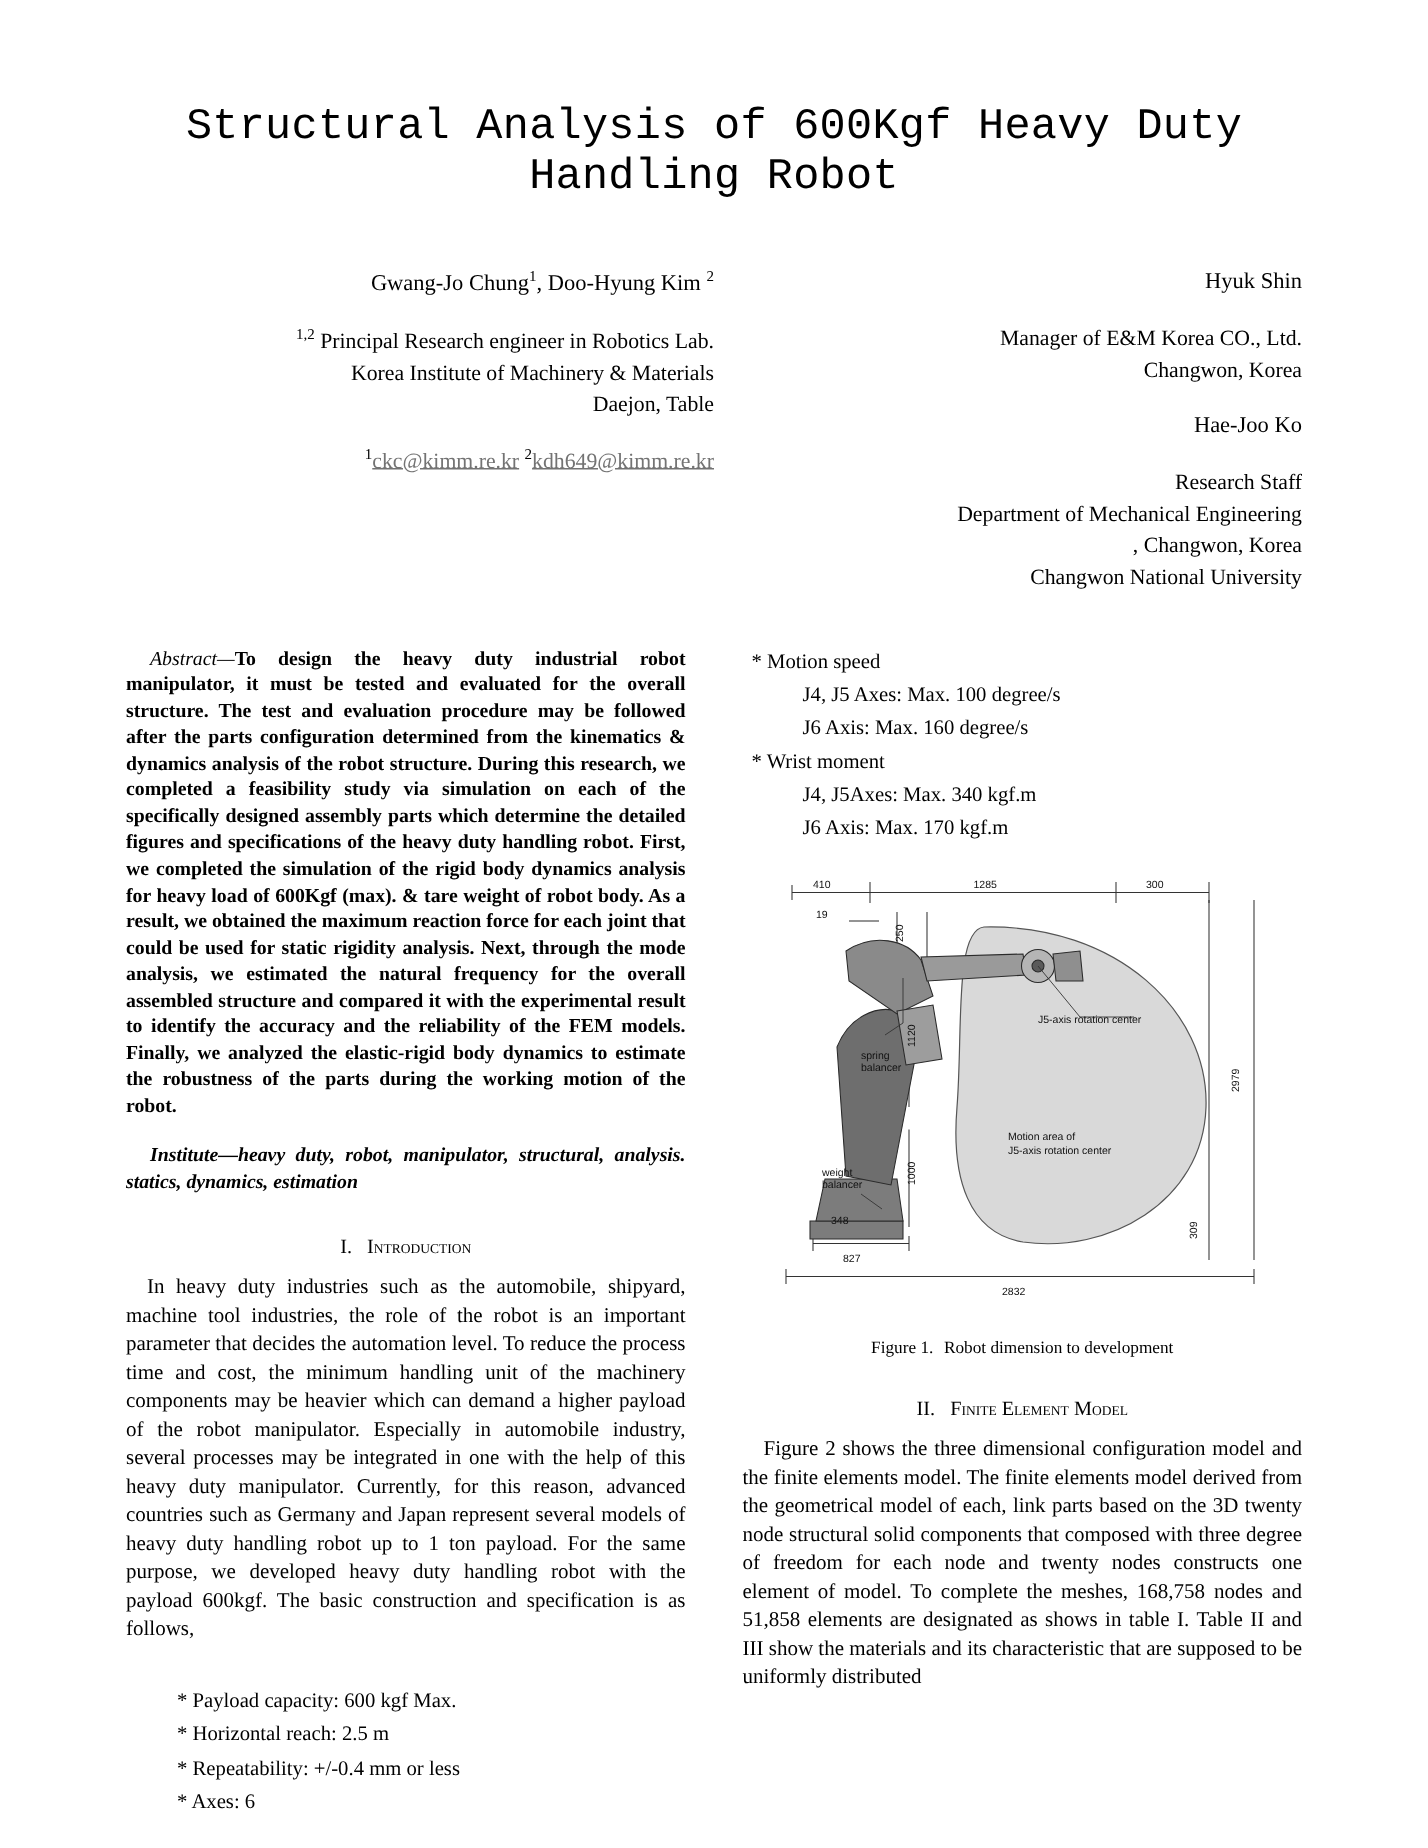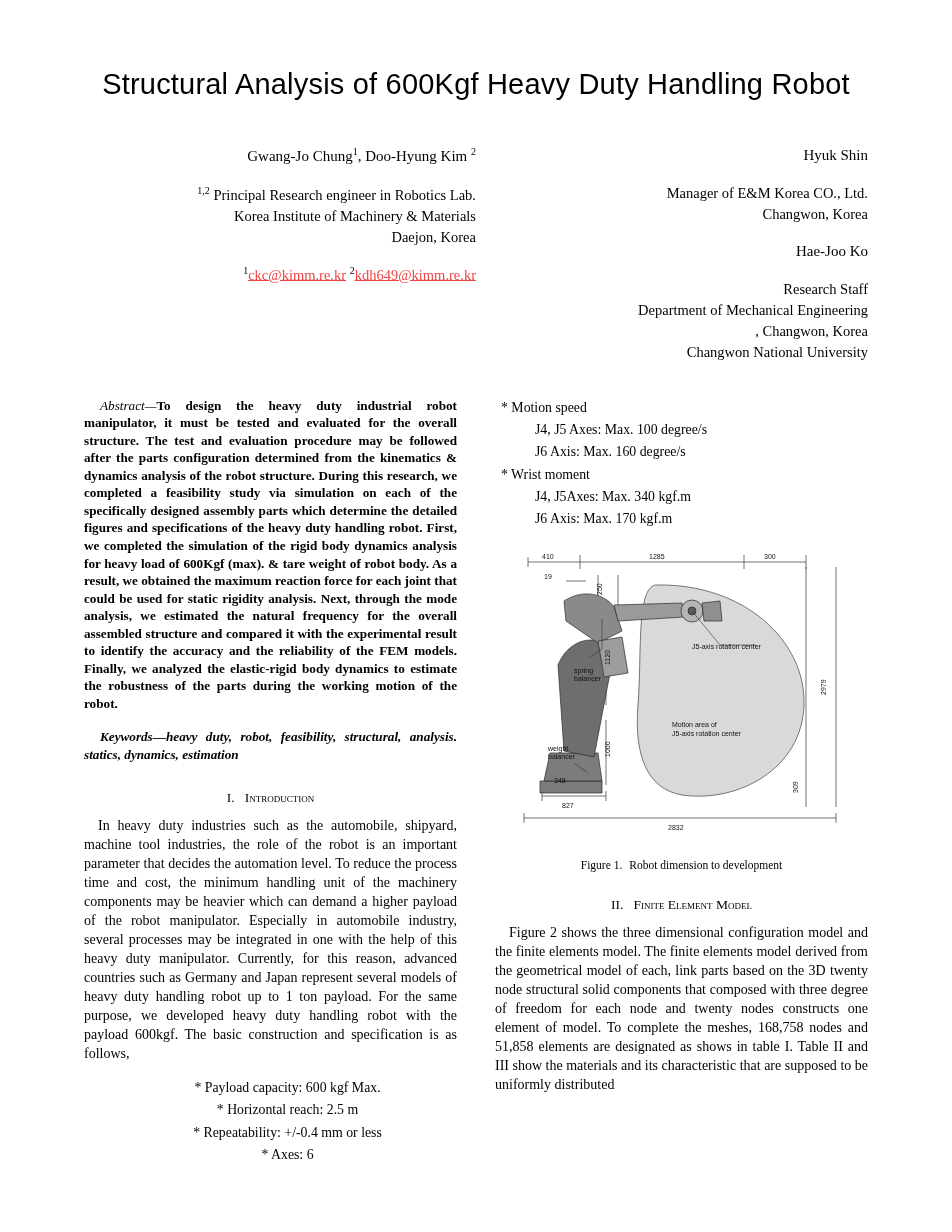--- a/index.html
+++ b/index.html
@@ -21,21 +21,21 @@
     height: 1232px;
     box-sizing: border-box;
     padding: 0 84px;
   }
   .title {
     text-align: center;
     font-size: 29px;
     font-weight: normal;
     margin-top: 68px;
     letter-spacing: 0.2px;
-    font-family: Liberation Sans, sans-serif;
+    font-family: Liberation Mono, monospace;
   }
   .authors {
     display: flex;
     margin-top: 44px;
   }
   .auth-col {
     width: 50%;
     text-align: right;
     font-size: 14.5px;
     line-height: 1.45;
@@ -45,21 +45,21 @@
   }
   .auth-col .sup {
     font-size: 10px;
     vertical-align: super;
   }
   .auth-block {
     margin-top: 16px;
   }
   .auth-block.tight { }
   .email a {
-    color: #ef4444;
+    color: #737373;
     text-decoration: underline;
   }
   .columns {
     display: flex;
     margin-top: 34px;
   }
   .col {
     width: 50%;
     box-sizing: border-box;
   }
@@ -97,25 +97,24 @@
   }
   p.body {
     font-size: 14px;
     line-height: 1.36;
     text-align: justify;
     margin: 0 0 2px 0;
     text-indent: 14px;
   }
   ul.spec {
     list-style: none;
-    margin: 14px 0 0 0;
+    margin: 27px 0 0 0;
     padding: 0 0 0 34px;
     font-size: 13.8px;
     line-height: 1.62;
-    text-align: center;
   }
   ul.spec li::before {
     content: "* ";
   }
   .rightlist {
     font-size: 13.8px;
     line-height: 1.62;
     padding-left: 6px;
   }
   .rightlist .star::before { content: "* "; }
@@ -155,21 +154,21 @@
   <h1 class="title">Structural Analysis of 600Kgf Heavy Duty Handling Robot</h1>
 
   <div class="authors">
     <div class="auth-col">
       <div class="name">
         <span>Gwang-Jo Chung</span><span class="sup">1</span><span>, Doo-Hyung Kim </span><span class="sup">2</span>
       </div>
       <div class="auth-block">
         <div><span class="sup">1,2</span><span> Principal Research engineer in Robotics  Lab.</span></div>
         <div>Korea Institute of Machinery &amp; Materials</div>
-        <div>Daejon, Korea</div>
+        <div>Daejon, Table</div>
       </div>
       <div class="auth-block email">
         <span class="sup">1</span><a href="#">ckc@kimm.re.kr</a>
         <span class="sup">2</span><a href="#">kdh649@kimm.re.kr</a>
       </div>
     </div>
 
     <div class="auth-col">
       <div class="name">Hyuk Shin</div>
       <div class="auth-block">
@@ -185,21 +184,21 @@
       </div>
     </div>
   </div>
 
   <div class="columns">
 
     <div class="col left">
       <div class="abstract abstract-indent">
         <span class="lead">Abstract—</span><span>To design the heavy duty industrial robot manipulator, it must be tested and evaluated for the overall structure. The test and evaluation procedure may be followed after the parts configuration determined from the kinematics &amp; dynamics analysis of the robot structure.  During this research, we completed a feasibility study via simulation on each of the specifically designed assembly parts which determine the detailed figures and specifications of the heavy duty handling robot. First, we completed the simulation of the rigid body dynamics analysis for heavy load of 600Kgf (max). &amp; tare weight of robot body. As a result, we obtained the maximum reaction force for each joint that could be used for static rigidity analysis.  Next, through the mode analysis, we estimated the natural frequency for the overall assembled structure and compared it with the experimental result to identify the accuracy and the reliability of the FEM models.  Finally, we analyzed the elastic-rigid body dynamics to estimate the robustness of the parts during the working motion of the robot.</span>
       </div>
-      <div class="keywords">Keywords—heavy duty, robot, feasibility, structural, analysis. statics, dynamics, estimation</div>
+      <div class="keywords">Institute—heavy duty, robot, manipulator, structural, analysis. statics, dynamics, estimation</div>
 
       <div class="sec-head">
         <span class="num">I.</span><span class="smallcaps">Introduction</span>
       </div>
       <p class="body">In heavy duty industries such as the automobile, shipyard, machine tool industries, the role of the robot is an important parameter that decides the automation level.  To reduce the process time and cost, the minimum handling unit of the machinery components may be heavier which can demand a higher payload of the robot manipulator. Especially in automobile industry, several processes may be integrated in one with the help of this heavy duty manipulator. Currently, for this reason, advanced countries such as Germany and Japan represent several models of heavy duty handling robot up to 1 ton payload. For the same purpose, we developed heavy duty handling robot with the payload 600kgf. The basic construction and specification is as follows,</p>
 
       <ul class="spec">
         <li>Payload capacity: 600 kgf Max.</li>
         <li>Horizontal reach: 2.5 m</li>
         <li>Repeatability: +/-0.4 mm or less</li>

